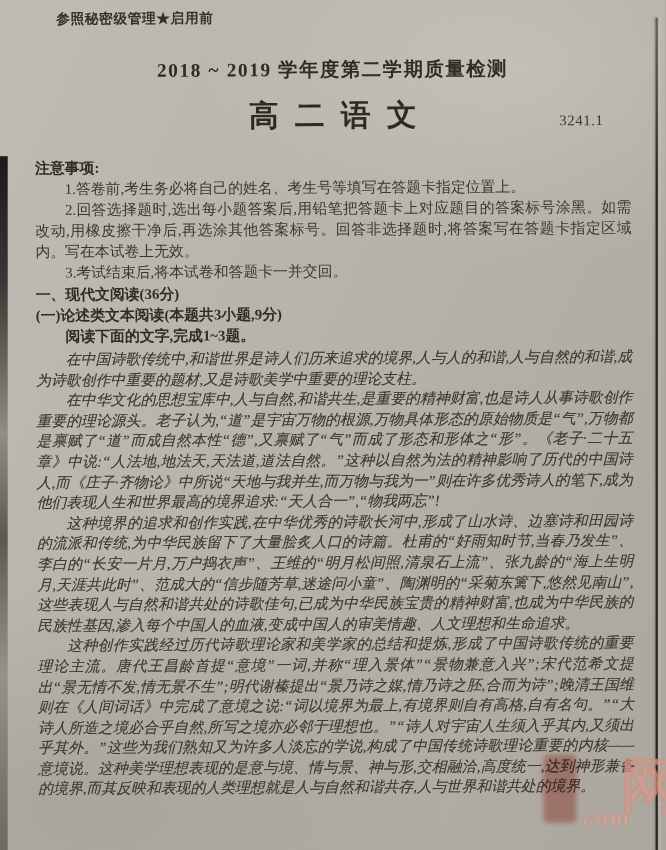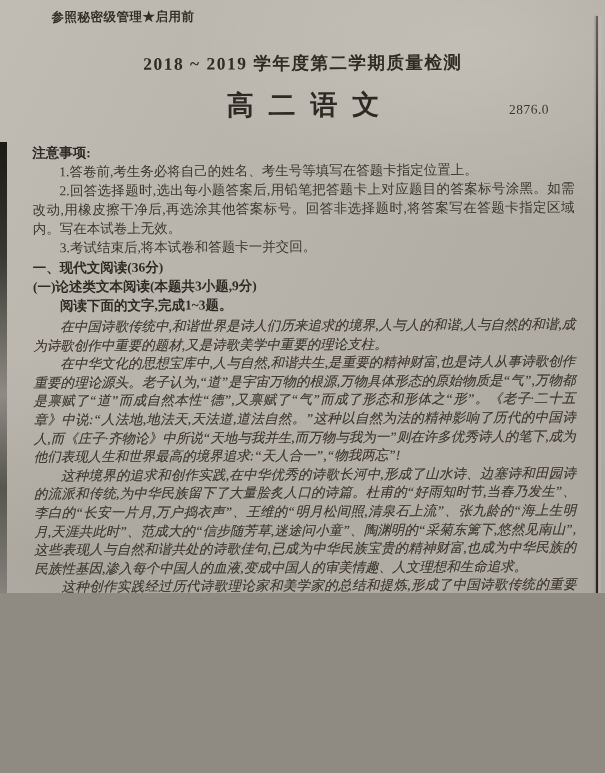--- a/index.html
+++ b/index.html
@@ -1,21 +1,21 @@
 <!DOCTYPE html>
 <html><head>
 <meta charset="utf-8">
 <style>
   html,body{margin:0;padding:0;}
   body{
     width:605px;height:773px;overflow:hidden;background:#8f8b82;
     font-family:"Liberation Serif","DejaVu Serif",serif;
   }
   .scan{
-    position:relative;width:605px;height:593px;overflow:hidden;
+    position:relative;width:605px;height:773px;overflow:hidden;
     background:
       radial-gradient(ellipse 420px 260px at 78% 8%, rgba(255,255,250,0.18), rgba(255,255,250,0) 70%),
       radial-gradient(ellipse 500px 300px at 10% 95%, rgba(40,38,32,0.10), rgba(40,38,32,0) 70%),
       linear-gradient(115deg,#c0bcb3 0%,#b7b3aa 45%,#aba79e 100%);
     color:#3b372f;
   }
   
   .edge-left{
     position:absolute;left:0;top:142px;width:7px;height:631px;
     background:linear-gradient(to bottom,
@@ -90,21 +90,21 @@
   <div class="edge-right"></div>
 
   <div class="sheet">
 
     <div class="classification">参照秘密级管理★启用前</div>
 
     <div class="exam-title">2018 ~ 2019 学年度第二学期质量检测</div>
 
     <div class="subject-row">
       <div class="subject-title">高二语文</div>
-      <div class="exam-date">2876.0</div>
+      <div class="exam-date">3241.1</div>
     </div>
 
     <div class="notice">
       <div class="notice-heading">注意事项:</div>
       <p>1.答卷前,考生务必将自己的姓名、考生号等填写在答题卡指定位置上。</p>
       <p>2.回答选择题时,选出每小题答案后,用铅笔把答题卡上对应题目的答案标号涂黑。如需改动,用橡皮擦干净后,再选涂其他答案标号。回答非选择题时,将答案写在答题卡指定区域内。写在本试卷上无效。</p>
       <p>3.考试结束后,将本试卷和答题卡一并交回。</p>
     </div>
 
     <div class="headings">

